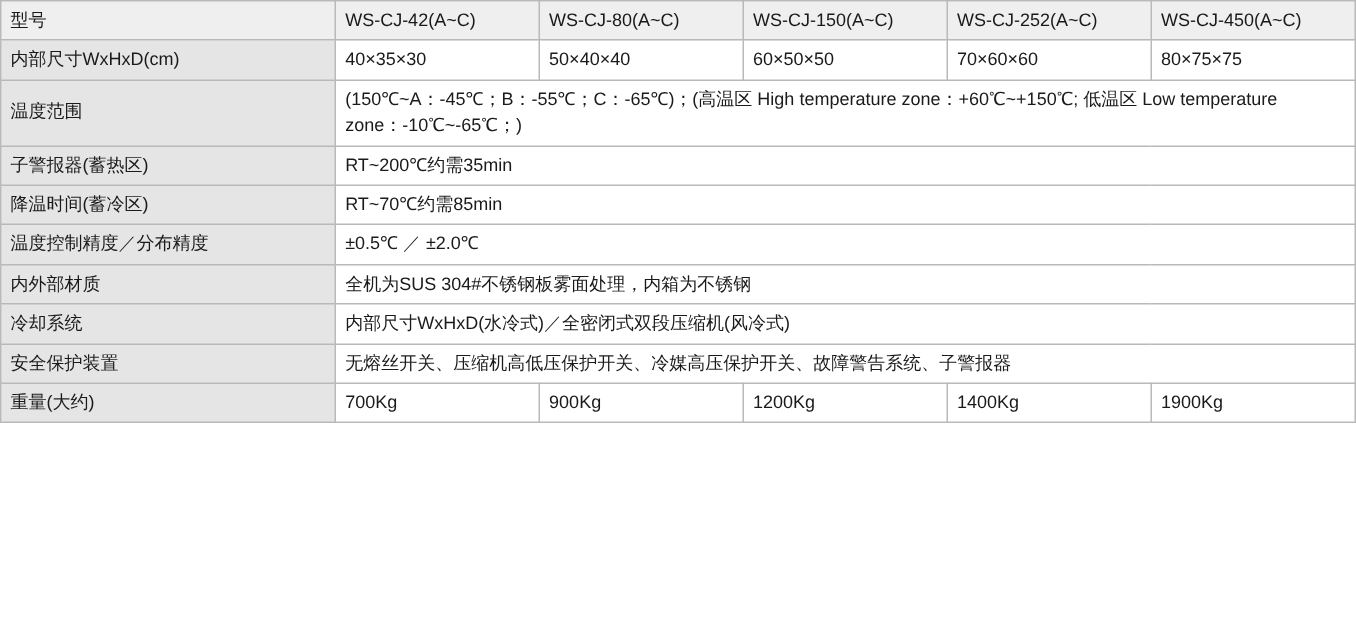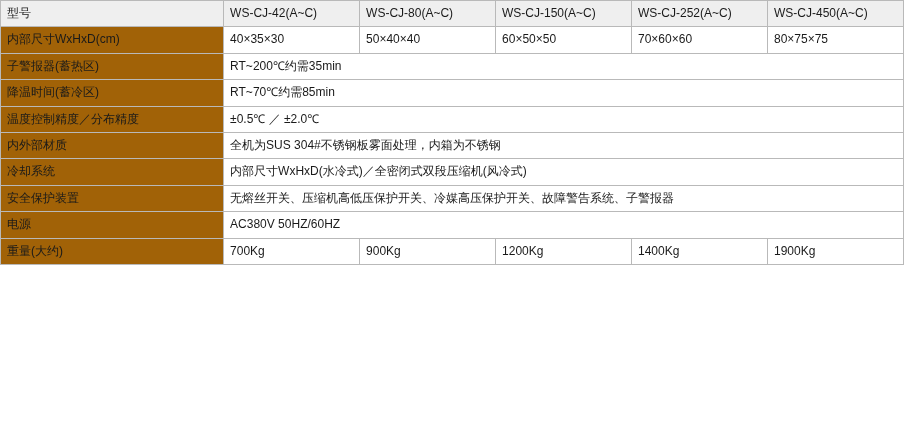--- a/index.html
+++ b/index.html
@@ -26,21 +26,21 @@
     font-size: 12px;
     line-height: 1.45;
     color: #1a1a1a;
     word-wrap: break-word;
   }
   #spec-table tr {
     height: 24px;
   }
   .col-label {
     width: 210px;
-    background: #a16207;
+    background: #e5e5e5;
   }
   .head-row td {
     background: #efefef;
     font-weight: bold;
   }
   .head-row td.col-label {
     background: #efefef;
   }
   .model-col {
     width: 128px;
@@ -74,20 +74,24 @@
     <tr>
       <td class="col-label">内部尺寸WxHxD(cm)</td>
       <td>40×35×30</td>
       <td>50×40×40</td>
       <td>60×50×50</td>
       <td>70×60×60</td>
       <td>80×75×75</td>
     </tr>
 
 
+    <tr>
+      <td class="col-label">温度范围</td>
+      <td class="tall" colspan="5">(150℃~A：-45℃；B：-55℃；C：-65℃)；(高温区 High temperature zone：+60℃~+150℃; 低温区 Low temperature zone：-10℃~-65℃；)</td>
+    </tr>
 
     <tr>
       <td class="col-label">子警报器(蓄热区)</td>
       <td colspan="5">RT~200℃约需35min</td>
     </tr>
 
     <tr>
       <td class="col-label">降温时间(蓄冷区)</td>
       <td colspan="5">RT~70℃约需85min</td>
     </tr>
@@ -109,24 +113,20 @@
       <td class="col-label">冷却系统</td>
       <td colspan="5">内部尺寸WxHxD(水冷式)／全密闭式双段压缩机(风冷式)</td>
     </tr>
 
     <tr>
       <td class="col-label">安全保护装置</td>
       <td colspan="5">无熔丝开关、压缩机高低压保护开关、冷媒高压保护开关、故障警告系统、子警报器</td>
     </tr>
 
 
-    <tr>
-      <td class="col-label">电源</td>
-      <td colspan="5">AC380V 50HZ/60HZ</td>
-    </tr>
 
     <tr>
       <td class="col-label">重量(大约)</td>
       <td>700Kg</td>
       <td>900Kg</td>
       <td>1200Kg</td>
       <td>1400Kg</td>
       <td>1900Kg</td>
     </tr>
 

